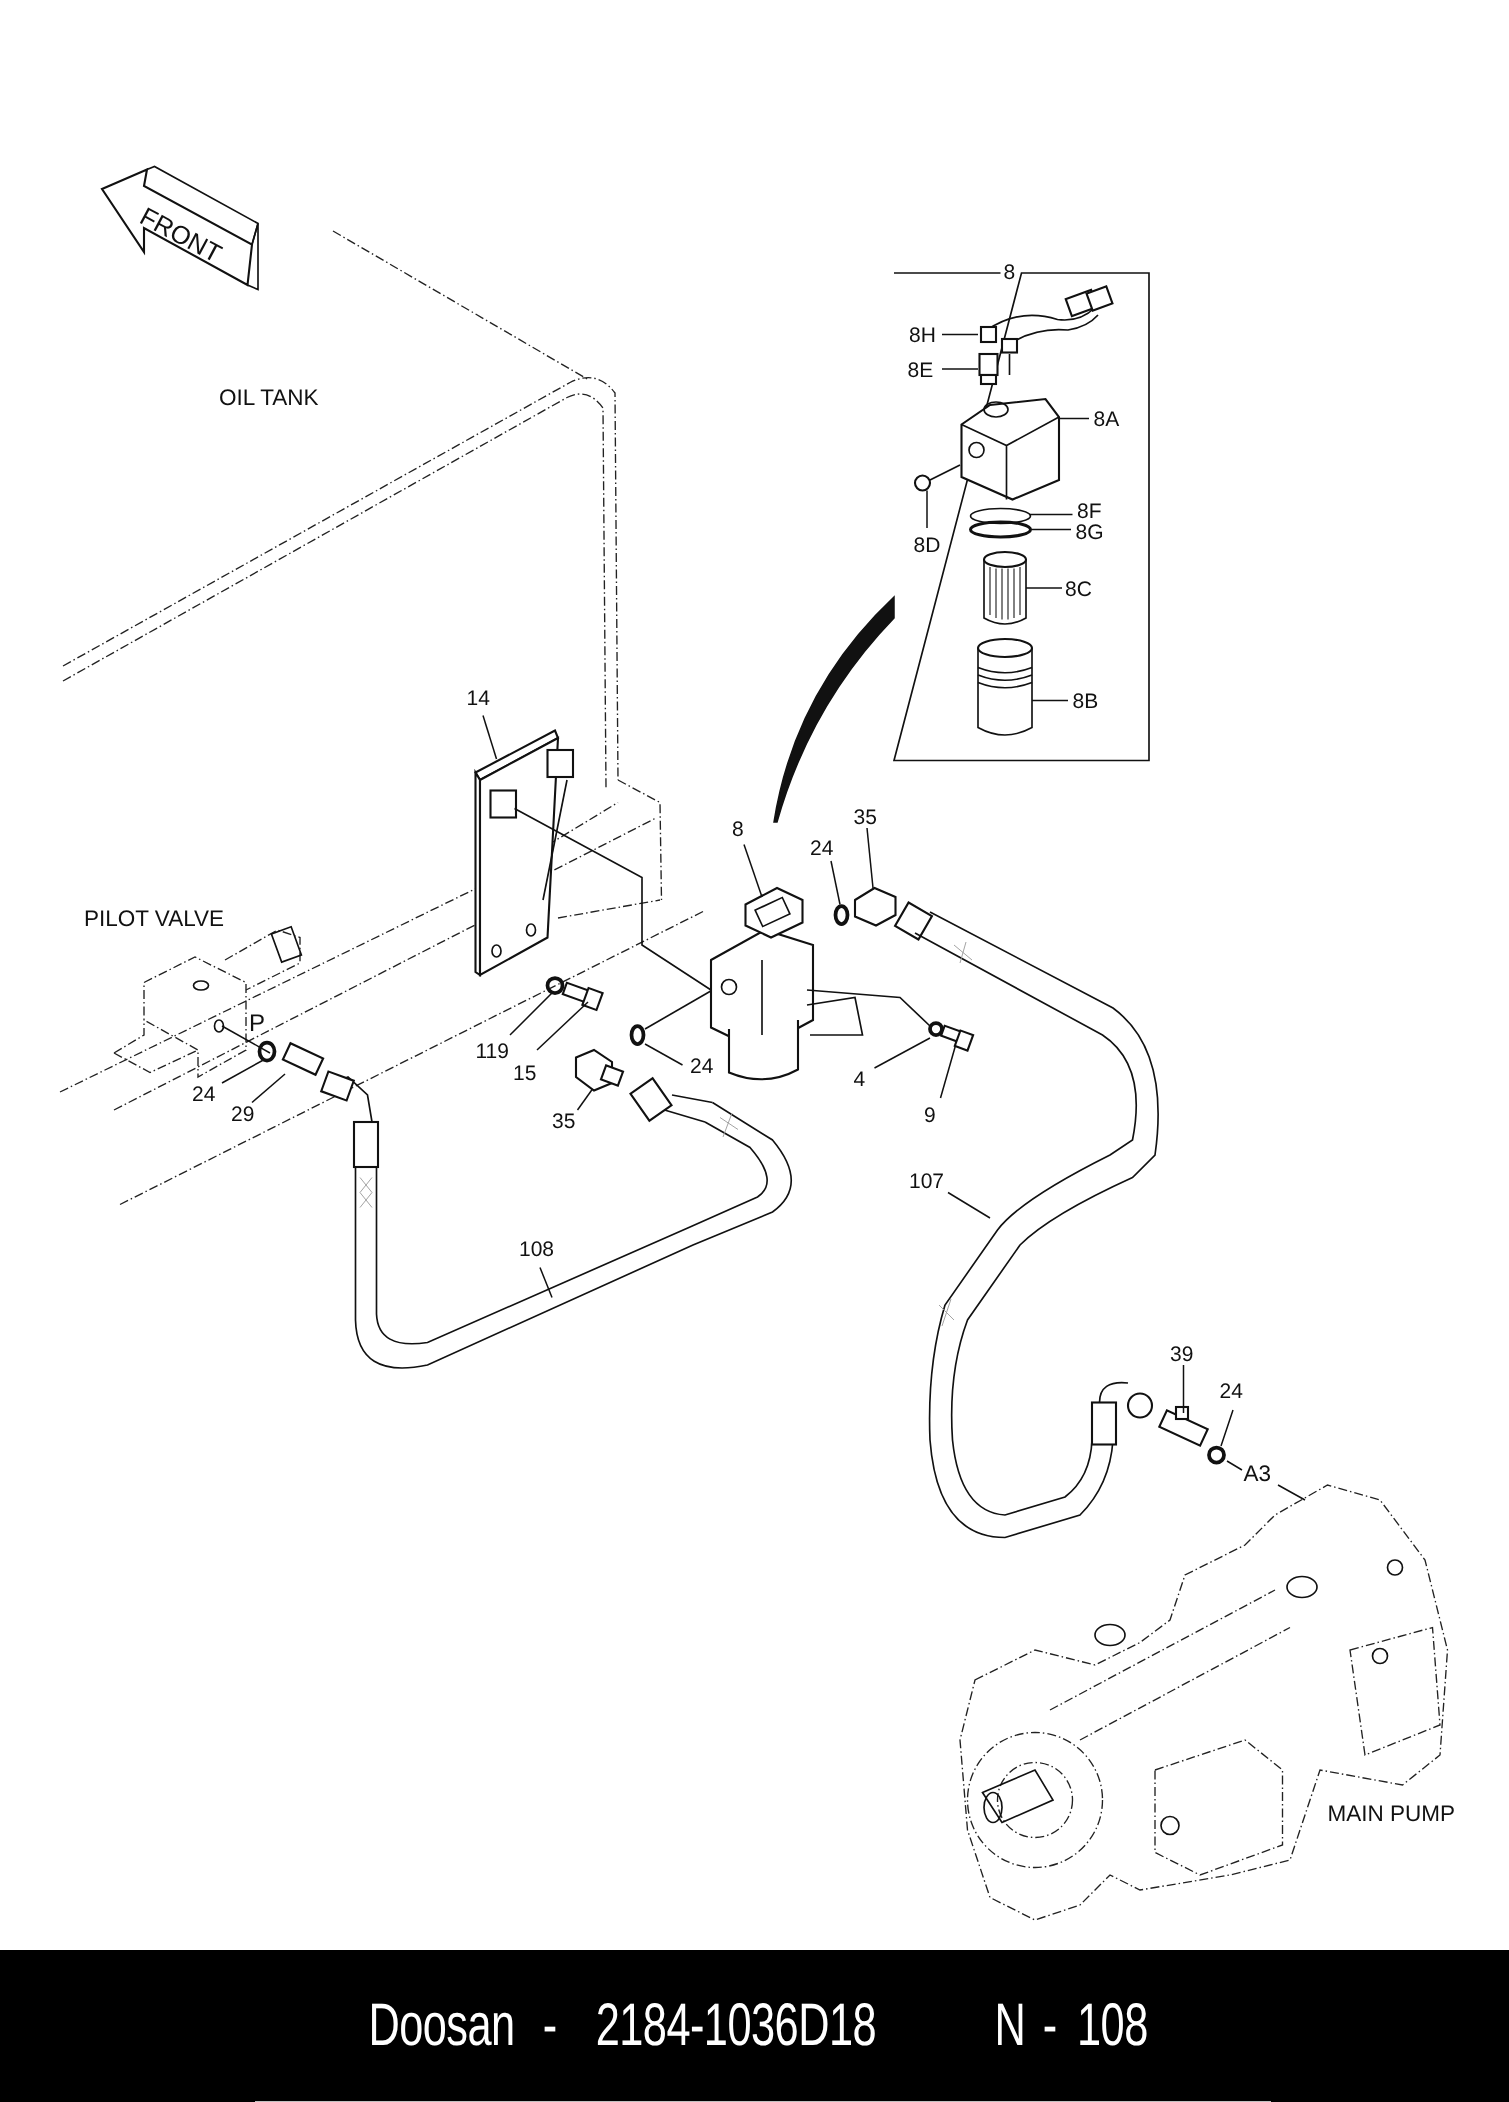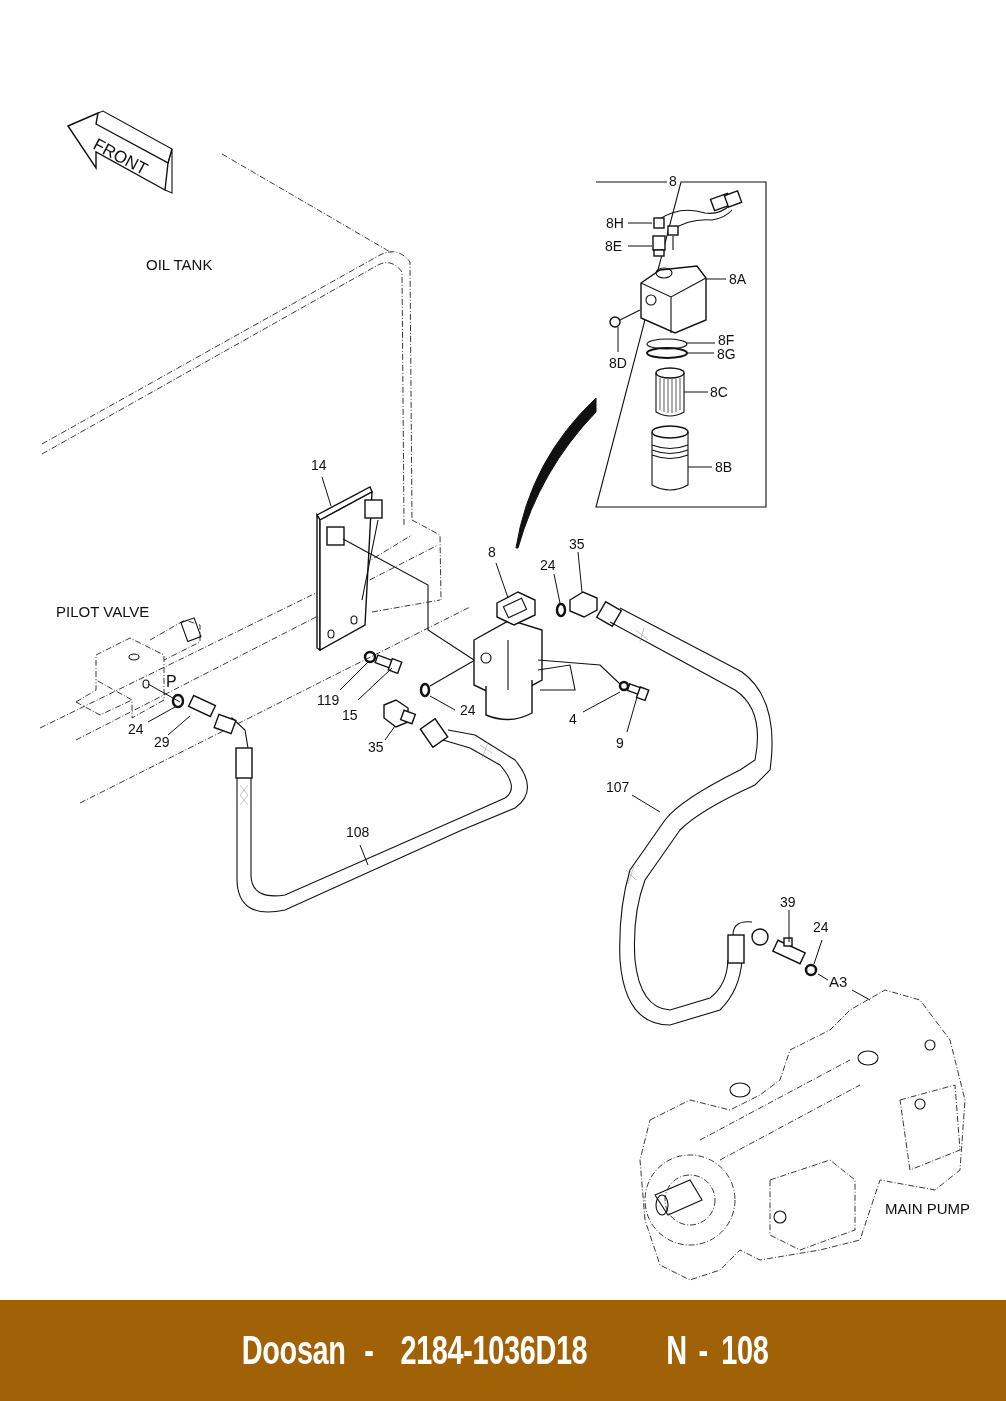--- a/index.html
+++ b/index.html
@@ -4,21 +4,21 @@
   <style>
     html, body { margin: 0; padding: 0; background: #ffffff; }
     body { width: 1006px; height: 1401px; position: relative; overflow: hidden; font-family: "Liberation Sans", sans-serif; }
     #diagram { position: absolute; left: 0; top: 0; width: 1006px; height: 1300px; }
     #diagram text { font-family: "Liberation Sans", sans-serif; font-size: 14px; fill: #111; }
     .ln { stroke: #111; stroke-width: 1.1; fill: none; }
     .lnw { stroke: #111; stroke-width: 1.4; fill: #fff; }
     .dash { stroke: #222; stroke-width: 0.9; fill: none; stroke-dasharray: 6 2 1 2; }
     .leader { stroke: #111; stroke-width: 1; fill: none; }
     .hatch { stroke: #999; stroke-width: 0.6; fill: none; }
-    #caption-bar { position: absolute; left: 0; top: 1300px; width: 1006px; height: 101px; background: #a16207; display: flex; align-items: center; justify-content: center; font-weight: bold; }
+    #caption-bar { position: absolute; left: 0; top: 1300px; width: 1006px; height: 101px; background: #000000; display: flex; align-items: center; justify-content: center; }
     #caption-bar span { color: #ffffff; font-family: "Liberation Sans", sans-serif; font-size: 40px; letter-spacing: -0.5px; transform: scaleX(0.85); display: inline-block; }
     .gap { width: 50px; display: inline-block; }
   </style>
 </head>
 <body>
 
 <svg id="diagram" viewBox="0 0 1006 1300" xmlns="http://www.w3.org/2000/svg">
 
   <g>
     <path class="lnw" d="M68,126 L98,113 L96,124 L168,163 L165,190 L96,152 L96,168 Z"></path>

